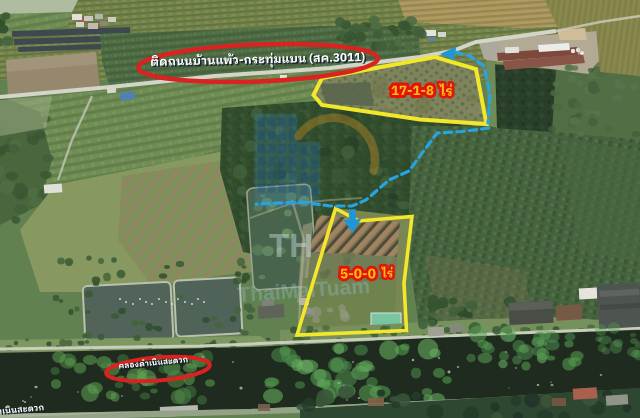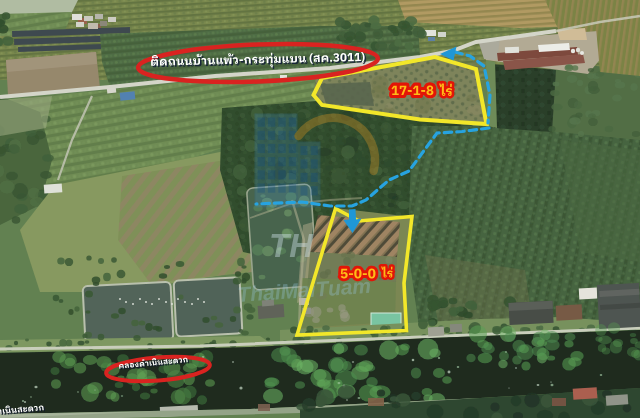--- a/index.html
+++ b/index.html
@@ -1,15 +1,15 @@
 <!DOCTYPE html>
 <html><head><meta charset="utf-8"><title>map</title>
 <style>
 html,body{margin:0;padding:0;background:#222;}
-#wrap{width:640px;height:418px;overflow:hidden;position:relative;font-family:"Liberation Sans",sans-serif;font-style:italic;}
+#wrap{width:640px;height:418px;overflow:hidden;position:relative;font-family:"Liberation Sans",sans-serif;}
 </style></head>
 <body>
 <div id="wrap">
 <svg width="640" height="418" viewBox="0 0 640 418">
 <defs>
 <filter id="soft" x="-2%" y="-2%" width="104%" height="104%">
           <feGaussianBlur stdDeviation="0.6"></feGaussianBlur>
         </filter>
 <pattern id="rowsTop" width="9" height="5.5" patternUnits="userSpaceOnUse" patternTransform="rotate(-4)">
  <rect width="9" height="5.5" fill="#78874a"></rect>

